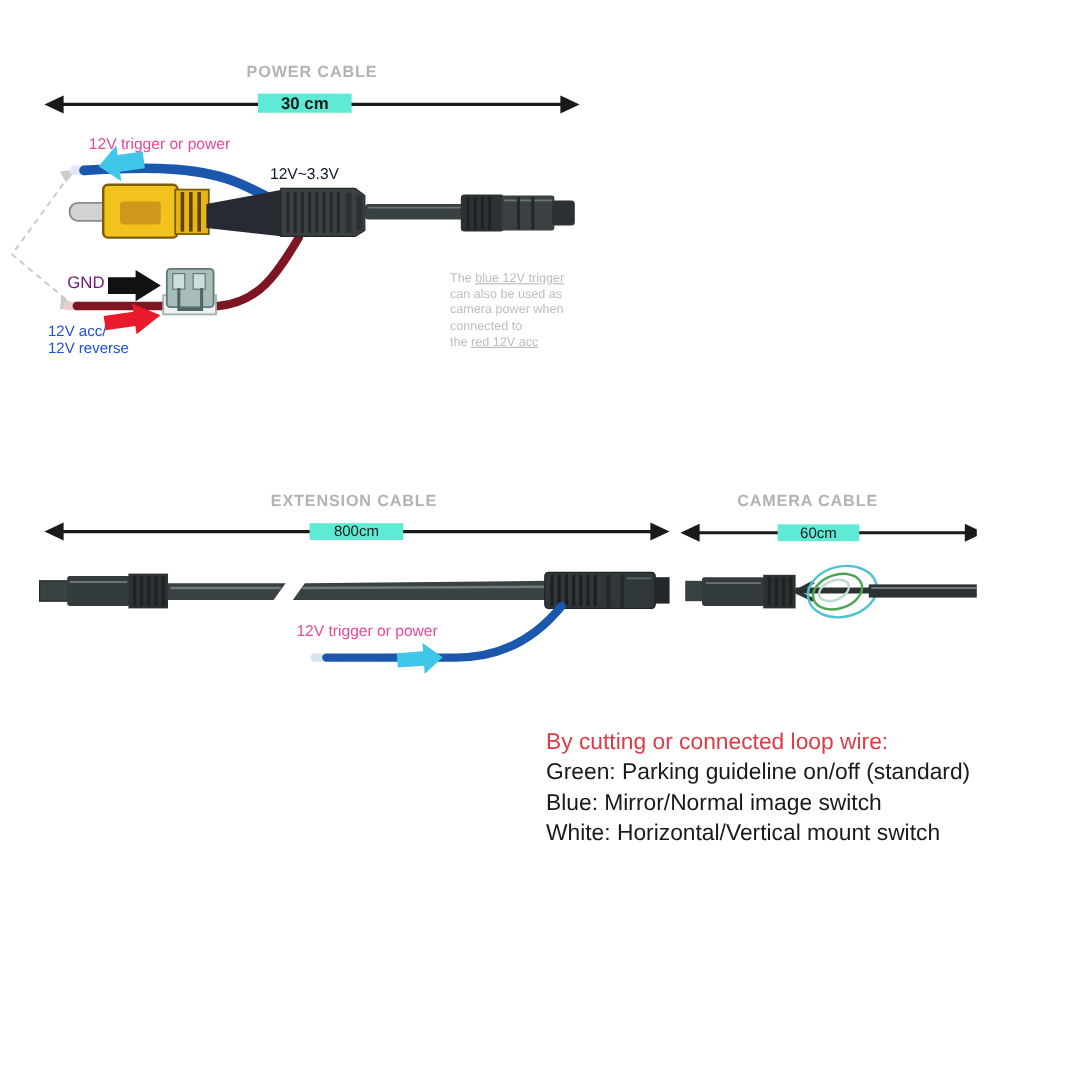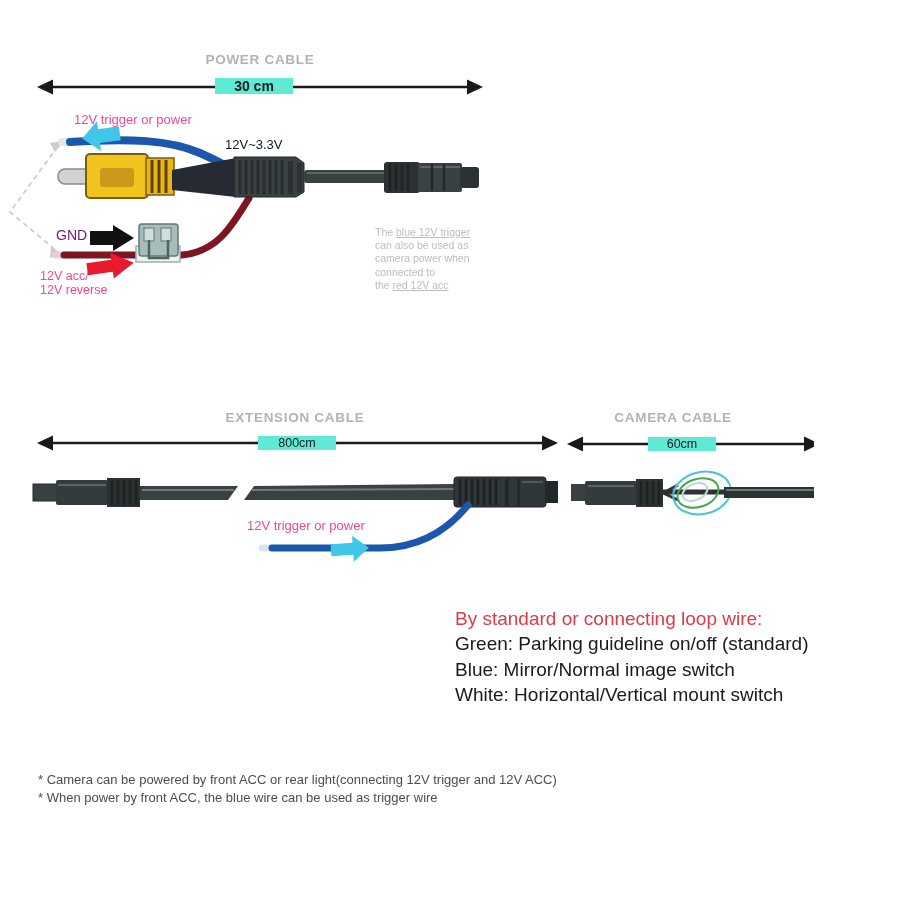--- a/index.html
+++ b/index.html
@@ -4,21 +4,21 @@
 <style>
   html,body{margin:0;padding:0;background:#ffffff;}
   #canvas{position:relative;width:814px;height:900px;background:#ffffff;overflow:hidden;
           font-family:"Liberation Sans",sans-serif;}
   #diagram-svg{position:absolute;left:0;top:0;}
   .lbl{position:absolute;white-space:nowrap;color:#1a1a1a;line-height:1.15;}
   .sec-h{font-weight:bold;font-size:13.5px;color:#b3b3b3;letter-spacing:.7px;text-align:center;width:220px;}
   .dim{background:#5eead4;padding:0 9px;text-align:center;font-size:12.5px;color:#1a1a1a;z-index:5;}
   .dim.bold{font-weight:bold;font-size:14px;}
   .small-lbl{font-size:13px;color:#ec4899;}
-  .tiny-lbl{font-size:12.5px;color:#ec4899;}
+  .tiny-lbl{font-size:12.5px;color:#1d4ed8;}
   .volt-lbl{font-size:13px;color:#0f172a;}
   .gnd-lbl{font-size:14px;color:#701a75;}
   .note{font-size:10.5px;line-height:13.2px;color:#bdbdbd;}
   .note u{text-decoration:underline;}
   .loop-note{font-size:19px;line-height:25.4px;color:#1a1a1a;}
   .loop-title{color:#dd3b46;}
   .footnote{font-size:13px;line-height:18px;color:#4d4d4d;}
 </style>
 </head>
 <body>
@@ -195,24 +195,20 @@
   </div>
 
   <div class="lbl sec-h" style="left:185px;top:410px;">EXTENSION CABLE</div>
   <div class="lbl dim" style="left:258px;top:436px;width:60px;">800cm</div>
   <div class="lbl small-lbl" style="left:247px;top:519px;">12V trigger or power</div>
 
   <div class="lbl sec-h" style="left:563px;top:410px;">CAMERA CABLE</div>
   <div class="lbl dim" style="left:648px;top:437px;width:50px;">60cm</div>
 
   <div class="lbl loop-note" style="left:455px;top:606px;">
-    <div class="loop-title">By standard or connecting loop wire:</div>
+    <div class="loop-title">By cutting or connected loop wire:</div>
     <div>Green: Parking guideline on/off (standard)</div>
     <div>Blue: Mirror/Normal image switch</div>
     <div>White: Horizontal/Vertical mount switch</div>
   </div>
 
-  <div class="lbl footnote" style="left:38px;top:771px;">
-    <div>* Camera can be powered by front ACC or rear light(connecting 12V trigger and 12V ACC)</div>
-    <div>* When power by front ACC, the blue wire can be used as trigger wire</div>
-  </div>
 
 </div>
 
 </body></html>

